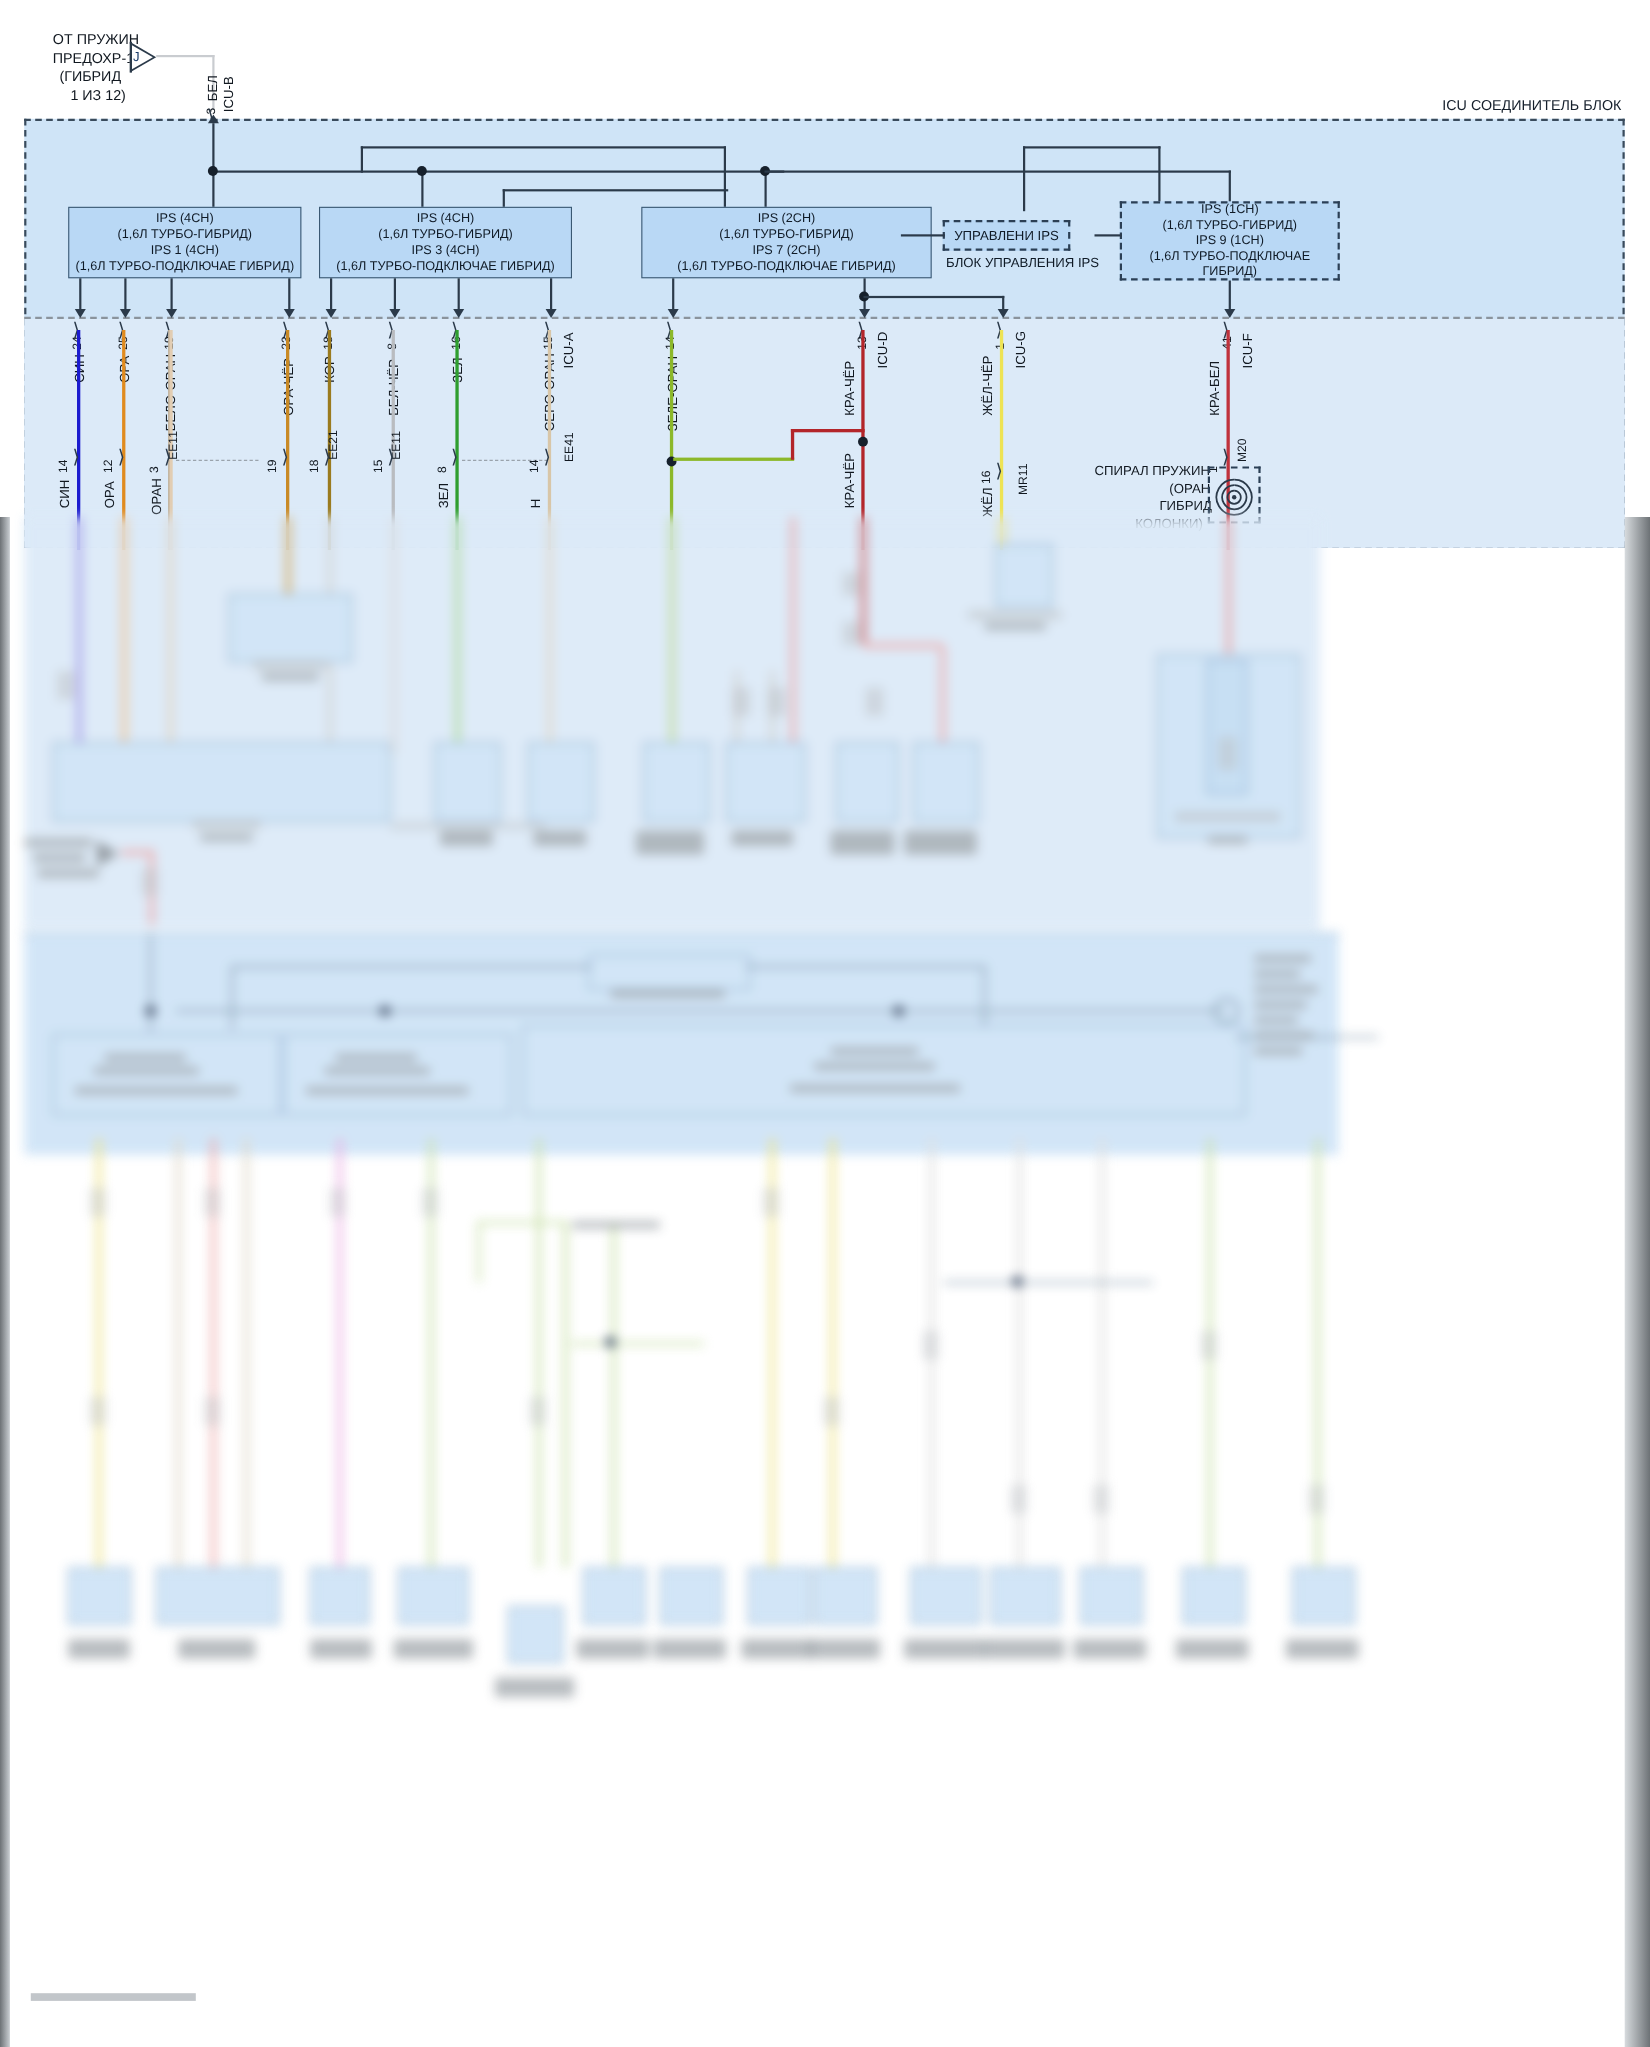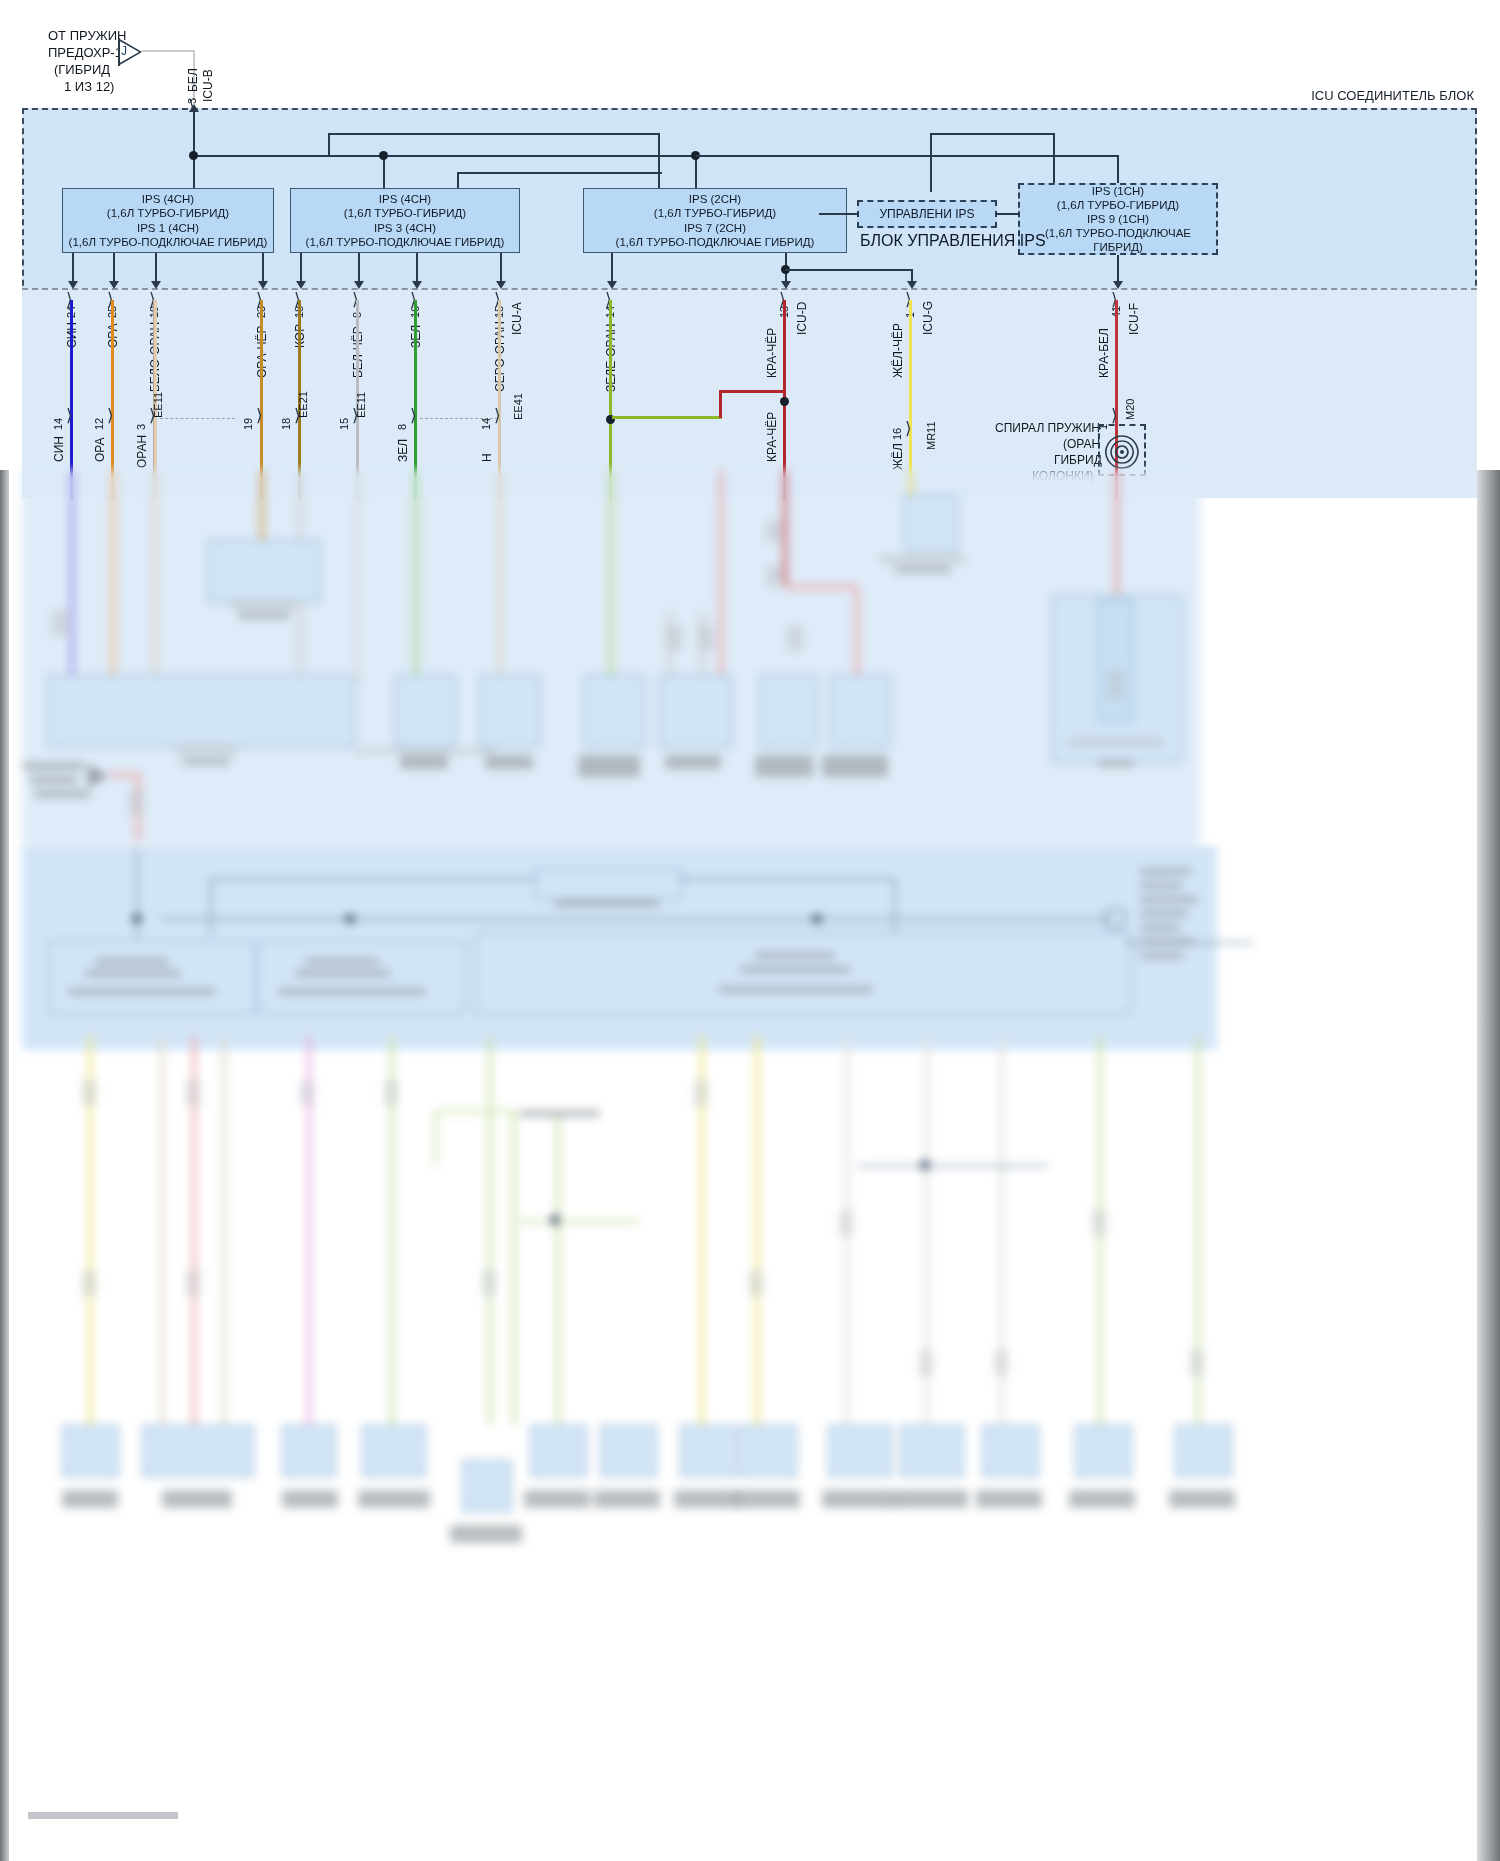--- a/index.html
+++ b/index.html
@@ -28,21 +28,21 @@
   .ips span{font-size:11.5px;color:#0f1a26;display:block;text-align:center;}
 
   .ips-dashed{position:absolute;background:#b9d8f5;border:2.4px dashed #2b3f55;
        box-sizing:border-box;display:flex;flex-direction:column;
        align-items:center;justify-content:center;line-height:1.22;}
   .ips-dashed span{font-size:11.5px;color:#0f1a26;display:block;text-align:center;}
 
   .ctrl{position:absolute;background:#b9d8f5;border:2.4px dashed #2b3f55;
         box-sizing:border-box;display:flex;align-items:center;justify-content:center;}
   .ctrl span{font-size:12px;color:#0f1a26;}
-  .ctrl-cap{position:absolute;font-size:16px;color:#0f1a26;white-space:nowrap;}
+  .ctrl-cap{position:absolute;font-size:12px;color:#0f1a26;white-space:nowrap;}
 
   
   .arrow{position:absolute;width:0;height:0;border-left:5px solid transparent;
          border-right:5px solid transparent;border-top:8px solid #2b3a4a;}
   .arrow-up{position:absolute;width:0;height:0;border-left:5px solid transparent;
          border-right:5px solid transparent;border-bottom:8px solid #2b3a4a;}
   .dot{position:absolute;width:9px;height:9px;border-radius:50%;background:#16202c;}
 
   
   .conn{position:absolute;font-size:17px;color:#2b3a4a;line-height:1;
@@ -145,21 +145,21 @@
     <span>IPS 7 (2CH)</span>
     <span>(1,6Л ТУРБО-ПОДКЛЮЧАЕ ГИБРИД)</span>
   </div>
   <div class="ips-dashed" style="left:1018px;top:183px;width:200px;height:72px;">
     <span>IPS (1CH)</span>
     <span>(1,6Л ТУРБО-ГИБРИД)</span>
     <span>IPS 9 (1CH)</span>
     <span>(1,6Л ТУРБО-ПОДКЛЮЧАЕ ГИБРИД)</span>
   </div>
 
-  <div class="ctrl" style="left:857px;top:200px;width:140px;height:28px;">
+  <div class="ctrl" style="left:857px;top:200px;width:116px;height:28px;">
     <span>УПРАВЛЕНИ IPS</span>
   </div>
   <div class="ctrl-cap" style="left:860px;top:232px;">БЛОК УПРАВЛЕНИЯ IPS</div>
   <div class="solid" style="left:819px;top:213px;width:40px;height:2px;"></div>
   <div class="solid" style="left:995px;top:213px;width:25px;height:2px;"></div>
 
   <div class="solid" style="left:72px;top:253px;width:2px;height:30px;"></div>
   <div class="arrow" style="left:68px;top:281px;"></div>
   <div class="solid" style="left:113px;top:253px;width:2px;height:30px;"></div>
   <div class="arrow" style="left:109px;top:281px;"></div>

